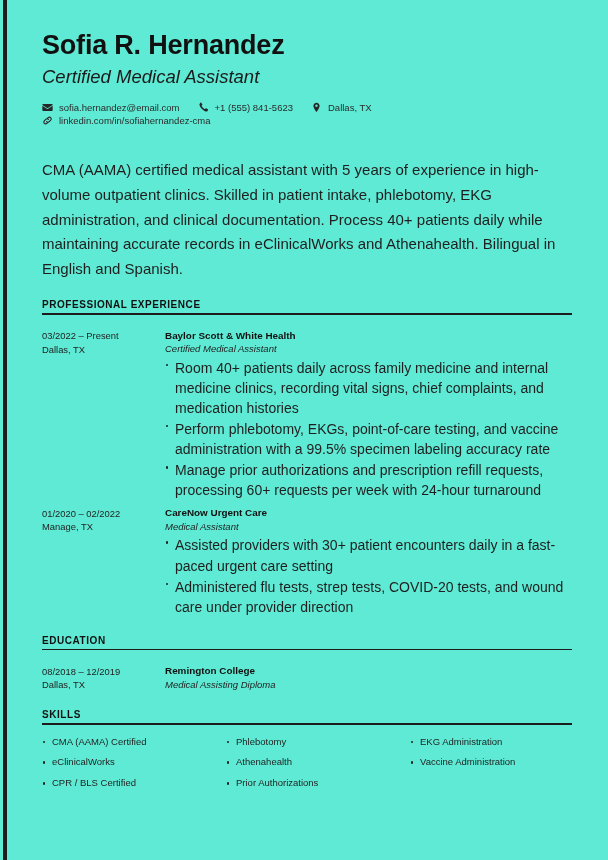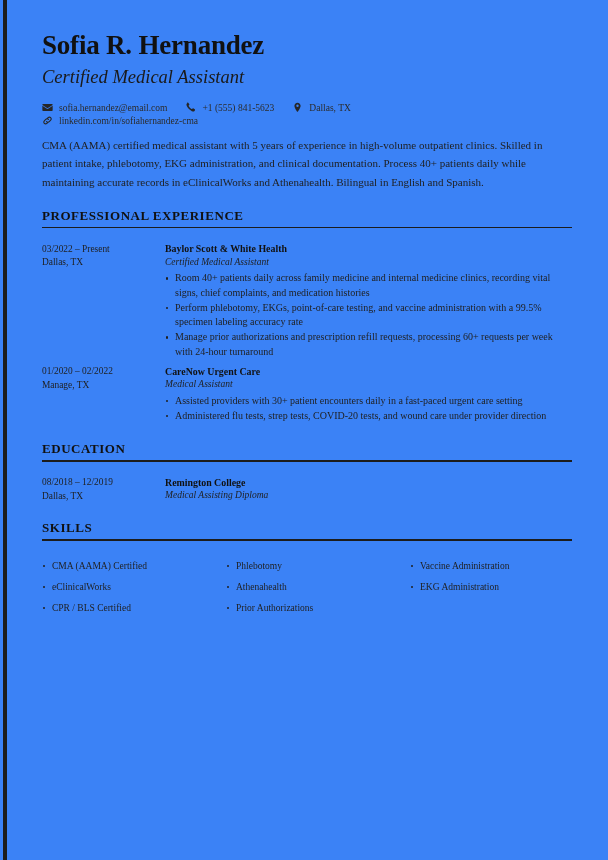--- a/index.html
+++ b/index.html
@@ -11,22 +11,21 @@
     width: 608px;
     height: 860px;
     position: relative;
     font-family: "Liberation Sans", sans-serif;
     color: #1a1a1a;
     overflow: hidden;
   }
   .page {
     position: absolute;
     inset: 0;
-    background: #3b82f6;
-    font-family: Liberation Serif, serif;
+    background: #5eead4;
   }
   .edge-bar {
     position: absolute;
     left: 3px;
     top: 0;
     width: 4px;
     height: 860px;
     background: #1c1c1c;
   }
   .content {
@@ -75,32 +74,32 @@
     justify-content: center;
     width: 11px;
     height: 11px;
     margin-right: 6px;
     flex: 0 0 auto;
   }
   .contact-item .ico svg { display: block; }
 
   
   .summary {
-    margin-top: 10px;
-    font-size: 11px;
+    margin-top: 32px;
+    font-size: 15px;
     line-height: 1.65;
     color: #1f1f1f;
     width: 523px;
     text-align: left;
   }
 
   
   .section { margin-top: 17px; }
   .section-title {
-    font-size: 13px;
+    font-size: 10px;
     font-weight: bold;
     letter-spacing: 0.55px;
     color: #111111;
     padding-bottom: 3px;
   }
   .section-rule {
     height: 1.6px;
     background: #1c1c1c;
     width: 530px;
     margin-bottom: 7px;
@@ -137,40 +136,40 @@
     margin-top: 0px;
   }
   ul.bullets {
     list-style: none;
     margin: 2px 0 0 0;
     padding: 0;
   }
   ul.bullets li {
     position: relative;
     padding-left: 10px;
-    font-size: 10px;
+    font-size: 14px;
     line-height: 1.45;
     color: #1f1f1f;
     margin-bottom: 0.5px;
   }
   ul.bullets li::before {
     content: "";
     position: absolute;
     left: 1px;
     top: 6px;
     width: 2.4px;
     height: 2.4px;
     background: #1f1f1f;
     border-radius: 50%;
   }
 
   
   .skills-grid {
     display: flex;
-    margin-top: 19px;
+    margin-top: 11px;
   }
   .skills-col {
     width: 184px;
     flex: 0 0 184px;
   }
   .skills-col ul {
     list-style: none;
     margin: 0;
     padding: 0;
   }
@@ -319,21 +318,21 @@
         </div>
         <div class="skills-col">
           <ul>
             <li>Phlebotomy</li>
             <li>Athenahealth</li>
             <li>Prior Authorizations</li>
           </ul>
         </div>
         <div class="skills-col">
           <ul>
+            <li>EKG Administration</li>
             <li>Vaccine Administration</li>
-            <li>EKG Administration</li>
           </ul>
         </div>
       </div>
     </div>
 
   </div>
 </div>
 
 </body></html>

